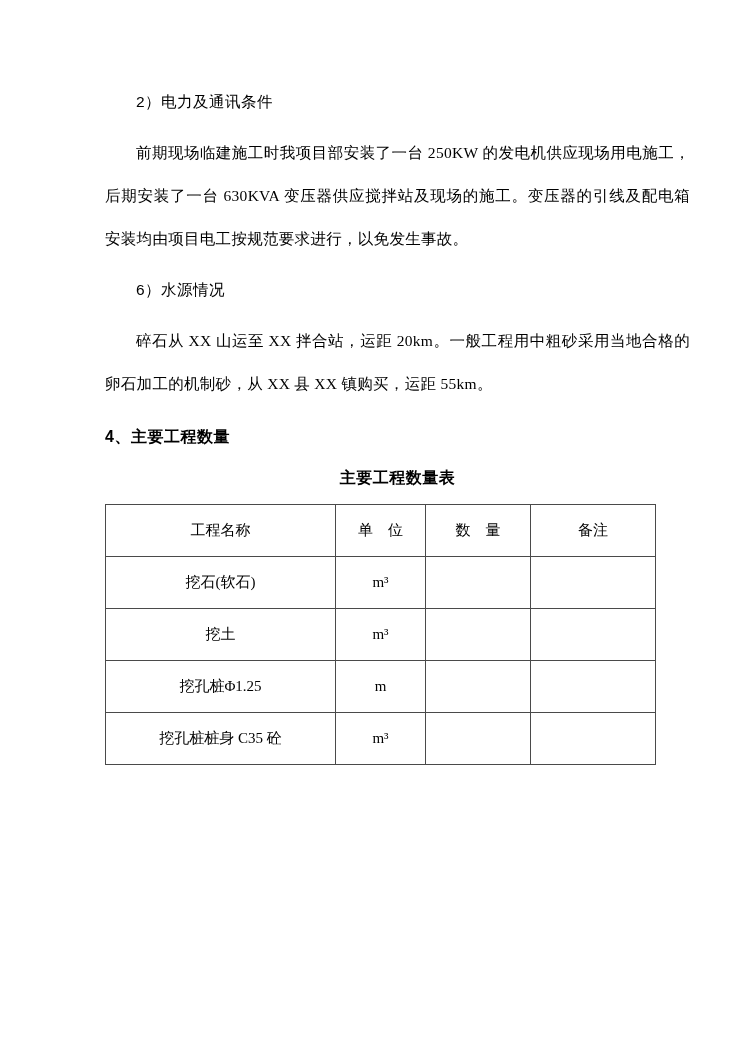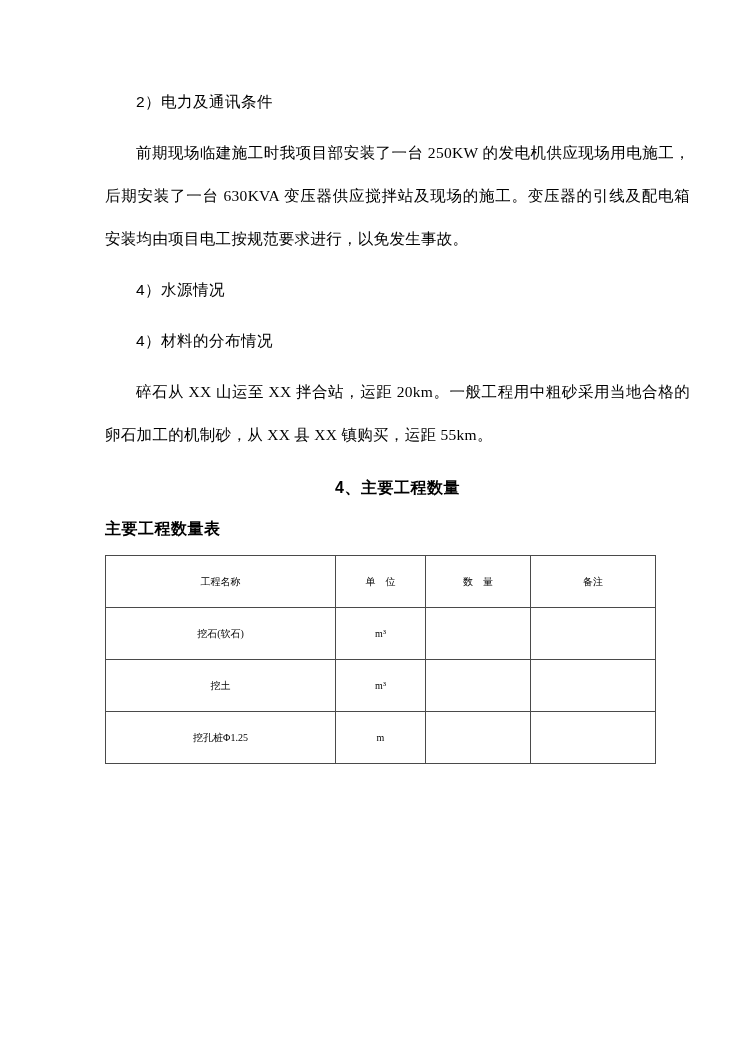--- a/index.html
+++ b/index.html
@@ -32,63 +32,62 @@
     margin-top: 8px;
     letter-spacing: 0.3px;
   }
   .section-heading {
     font-family: "Liberation Sans", sans-serif;
     font-size: 16px;
     font-weight: bold;
     line-height: 43px;
     margin-top: 10px;
     letter-spacing: 0.5px;
-    text-align: center;
   }
   .table-title {
     font-family: "Liberation Sans", sans-serif;
     font-size: 16px;
     font-weight: bold;
     line-height: 40px;
+    text-align: center;
     width: 585px;
     letter-spacing: 0.5px;
   }
   table.qty-table {
     border-collapse: collapse;
     margin-top: 6px;
     table-layout: fixed;
     width: 550px;
   }
   table.qty-table td {
     border: 1px solid #4a4a4a;
     height: 52px;
     text-align: center;
     vertical-align: middle;
-    font-size: 10px;
+    font-size: 15px;
     white-space: pre;
   }
   .col-name { width: 230px; }
   .col-unit { width: 90px; }
   .col-qty  { width: 105px; }
   .col-note { width: 125px; }
 </style>
 </head>
 <body>
 
 <div class="page">
 
   <p class="sub-heading">2）电力及通讯条件</p>
 
   <p class="body-para">前期现场临建施工时我项目部安装了一台 250KW 的发电机供应现场用电施工，后期安装了一台 630KVA 变压器供应搅拌站及现场的施工。变压器的引线及配电箱安装均由项目电工按规范要求进行，以免发生事故。</p>
 
 
-  <p class="sub-heading">4）水源情况</p>
+  <p class="sub-heading">6）水源情况</p>
 
 
-  <p class="sub-heading">4）材料的分布情况</p>
 
   <p class="body-para">碎石从 XX 山运至 XX 拌合站，运距 20km。一般工程用中粗砂采用当地合格的卵石加工的机制砂，从 XX 县 XX 镇购买，运距 55km。</p>
 
   <h2 class="section-heading">4、主要工程数量</h2>
 
   <div class="table-title">主要工程数量表</div>
 
   <table class="qty-table">
     <tbody>
       <tr>
@@ -108,16 +107,22 @@
         <td>m³</td>
         <td></td>
         <td></td>
       </tr>
       <tr>
         <td>挖孔桩Φ1.25</td>
         <td>m</td>
         <td></td>
         <td></td>
       </tr>
+      <tr>
+        <td>挖孔桩桩身 C35 砼</td>
+        <td>m³</td>
+        <td></td>
+        <td></td>
+      </tr>
     </tbody>
   </table>
 
 </div>
 
 </body></html>

